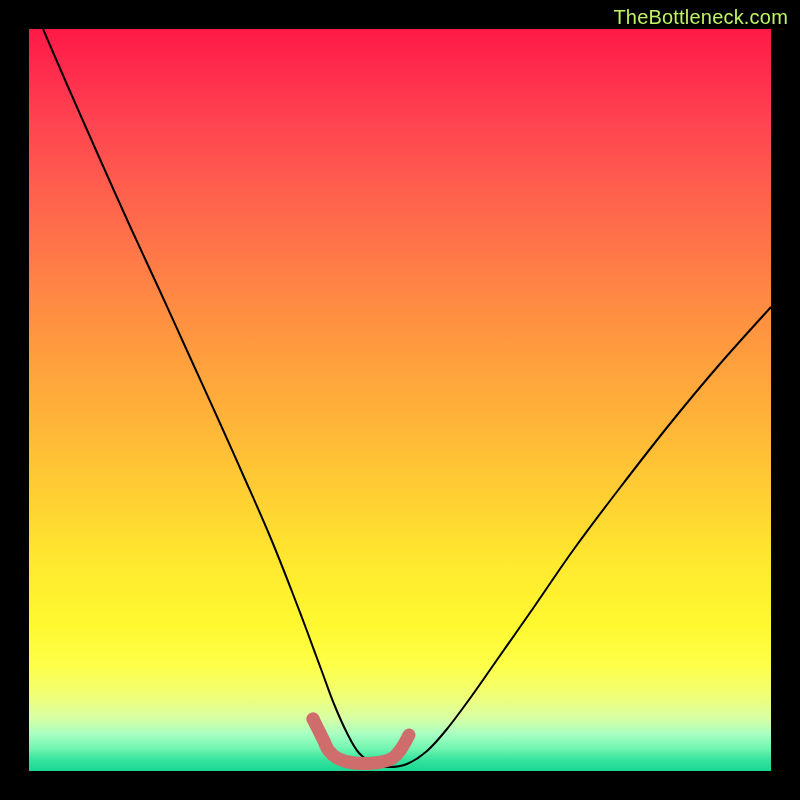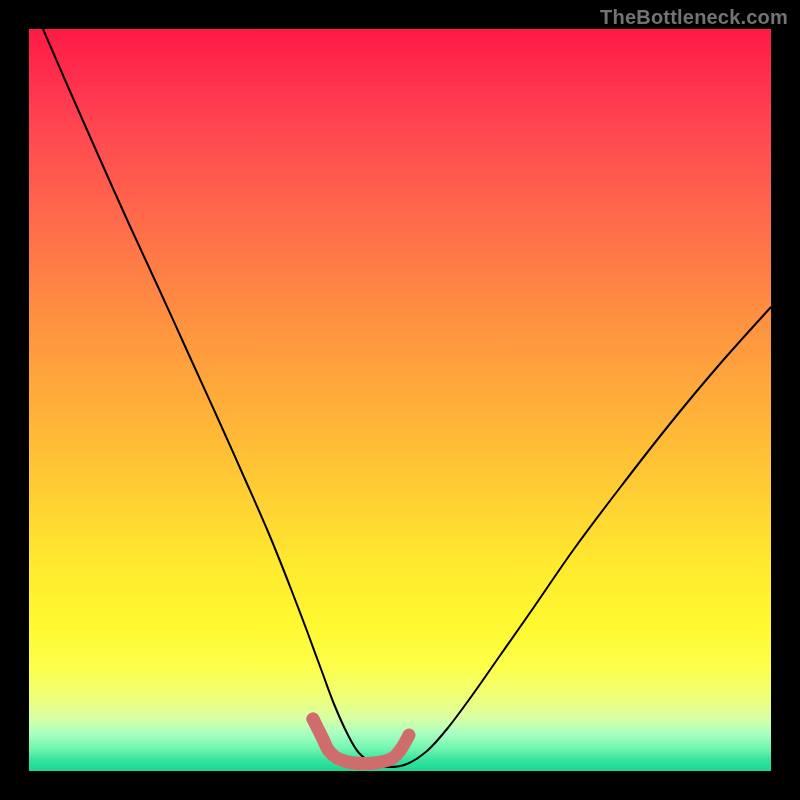--- a/index.html
+++ b/index.html
@@ -34,23 +34,23 @@
       #a8ffc2 95%,
       #70f5b0 97%,
       #37e39e 98.5%,
       #19d892 100%
     );
   }
   .watermark {
     position: absolute;
     top: 6px;
     right: 12px;
-    color: #737373;
+    color: #bef264;
     font-size: 20px;
-    font-weight: 700;
+    font-weight: 400;
     letter-spacing: 0.2px;
     z-index: 50;
   }
   svg.plot {
     position: absolute;
     left: 0;
     top: 0;
     width: 742px;
     height: 742px;
     overflow: visible;

